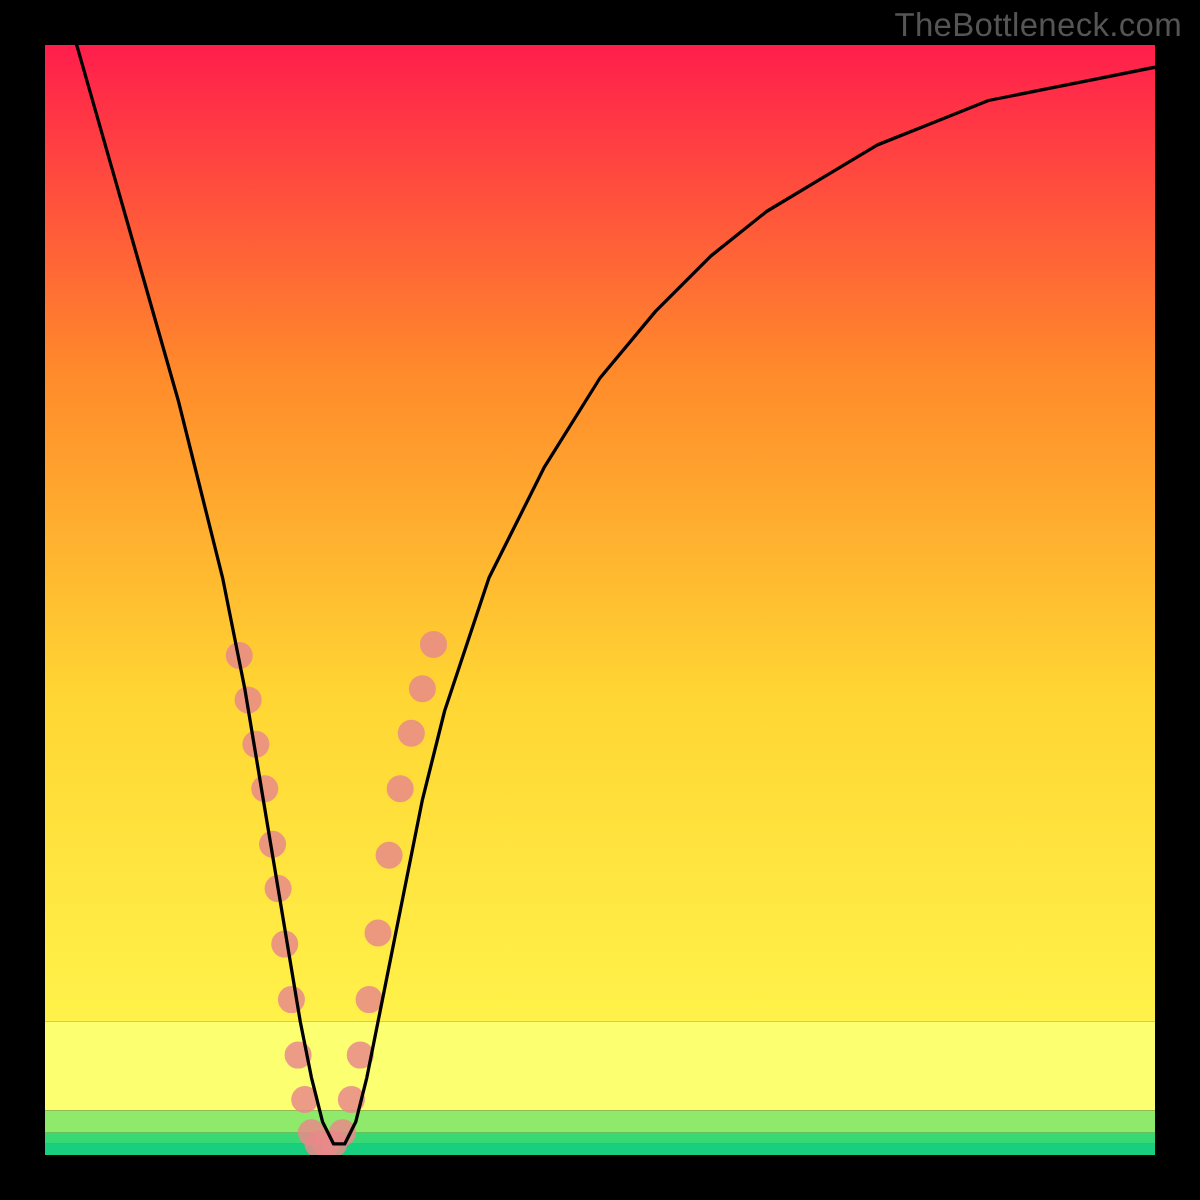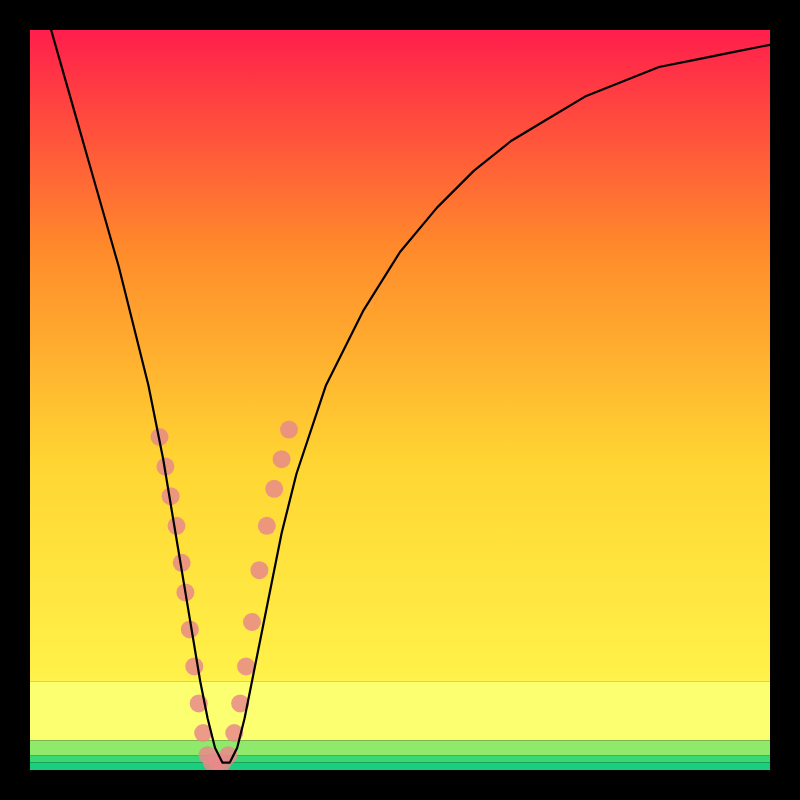--- a/index.html
+++ b/index.html
@@ -43,20 +43,21 @@
     height: 740px;
   }
   svg {
     display: block;
   }
 </style>
 </head>
 <body>
 
 <div class="frame">
+  <div class="watermark">TheBottleneck.com</div>
   <div class="plot-outer">
     <svg class="plot-inner" id="plot-svg" viewBox="0 0 740 740" preserveAspectRatio="none">
         <defs>
           <linearGradient id="bgGrad" x1="0" y1="0" x2="0" y2="1">
             <stop offset="0%" stop-color="#ff1e4c"></stop>
             <stop offset="33.33333333333333%" stop-color="#ff8a2b"></stop>
             <stop offset="66.66666666666666%" stop-color="#ffd633"></stop>
             <stop offset="100%" stop-color="#fff24a"></stop>
           </linearGradient>
         </defs>

